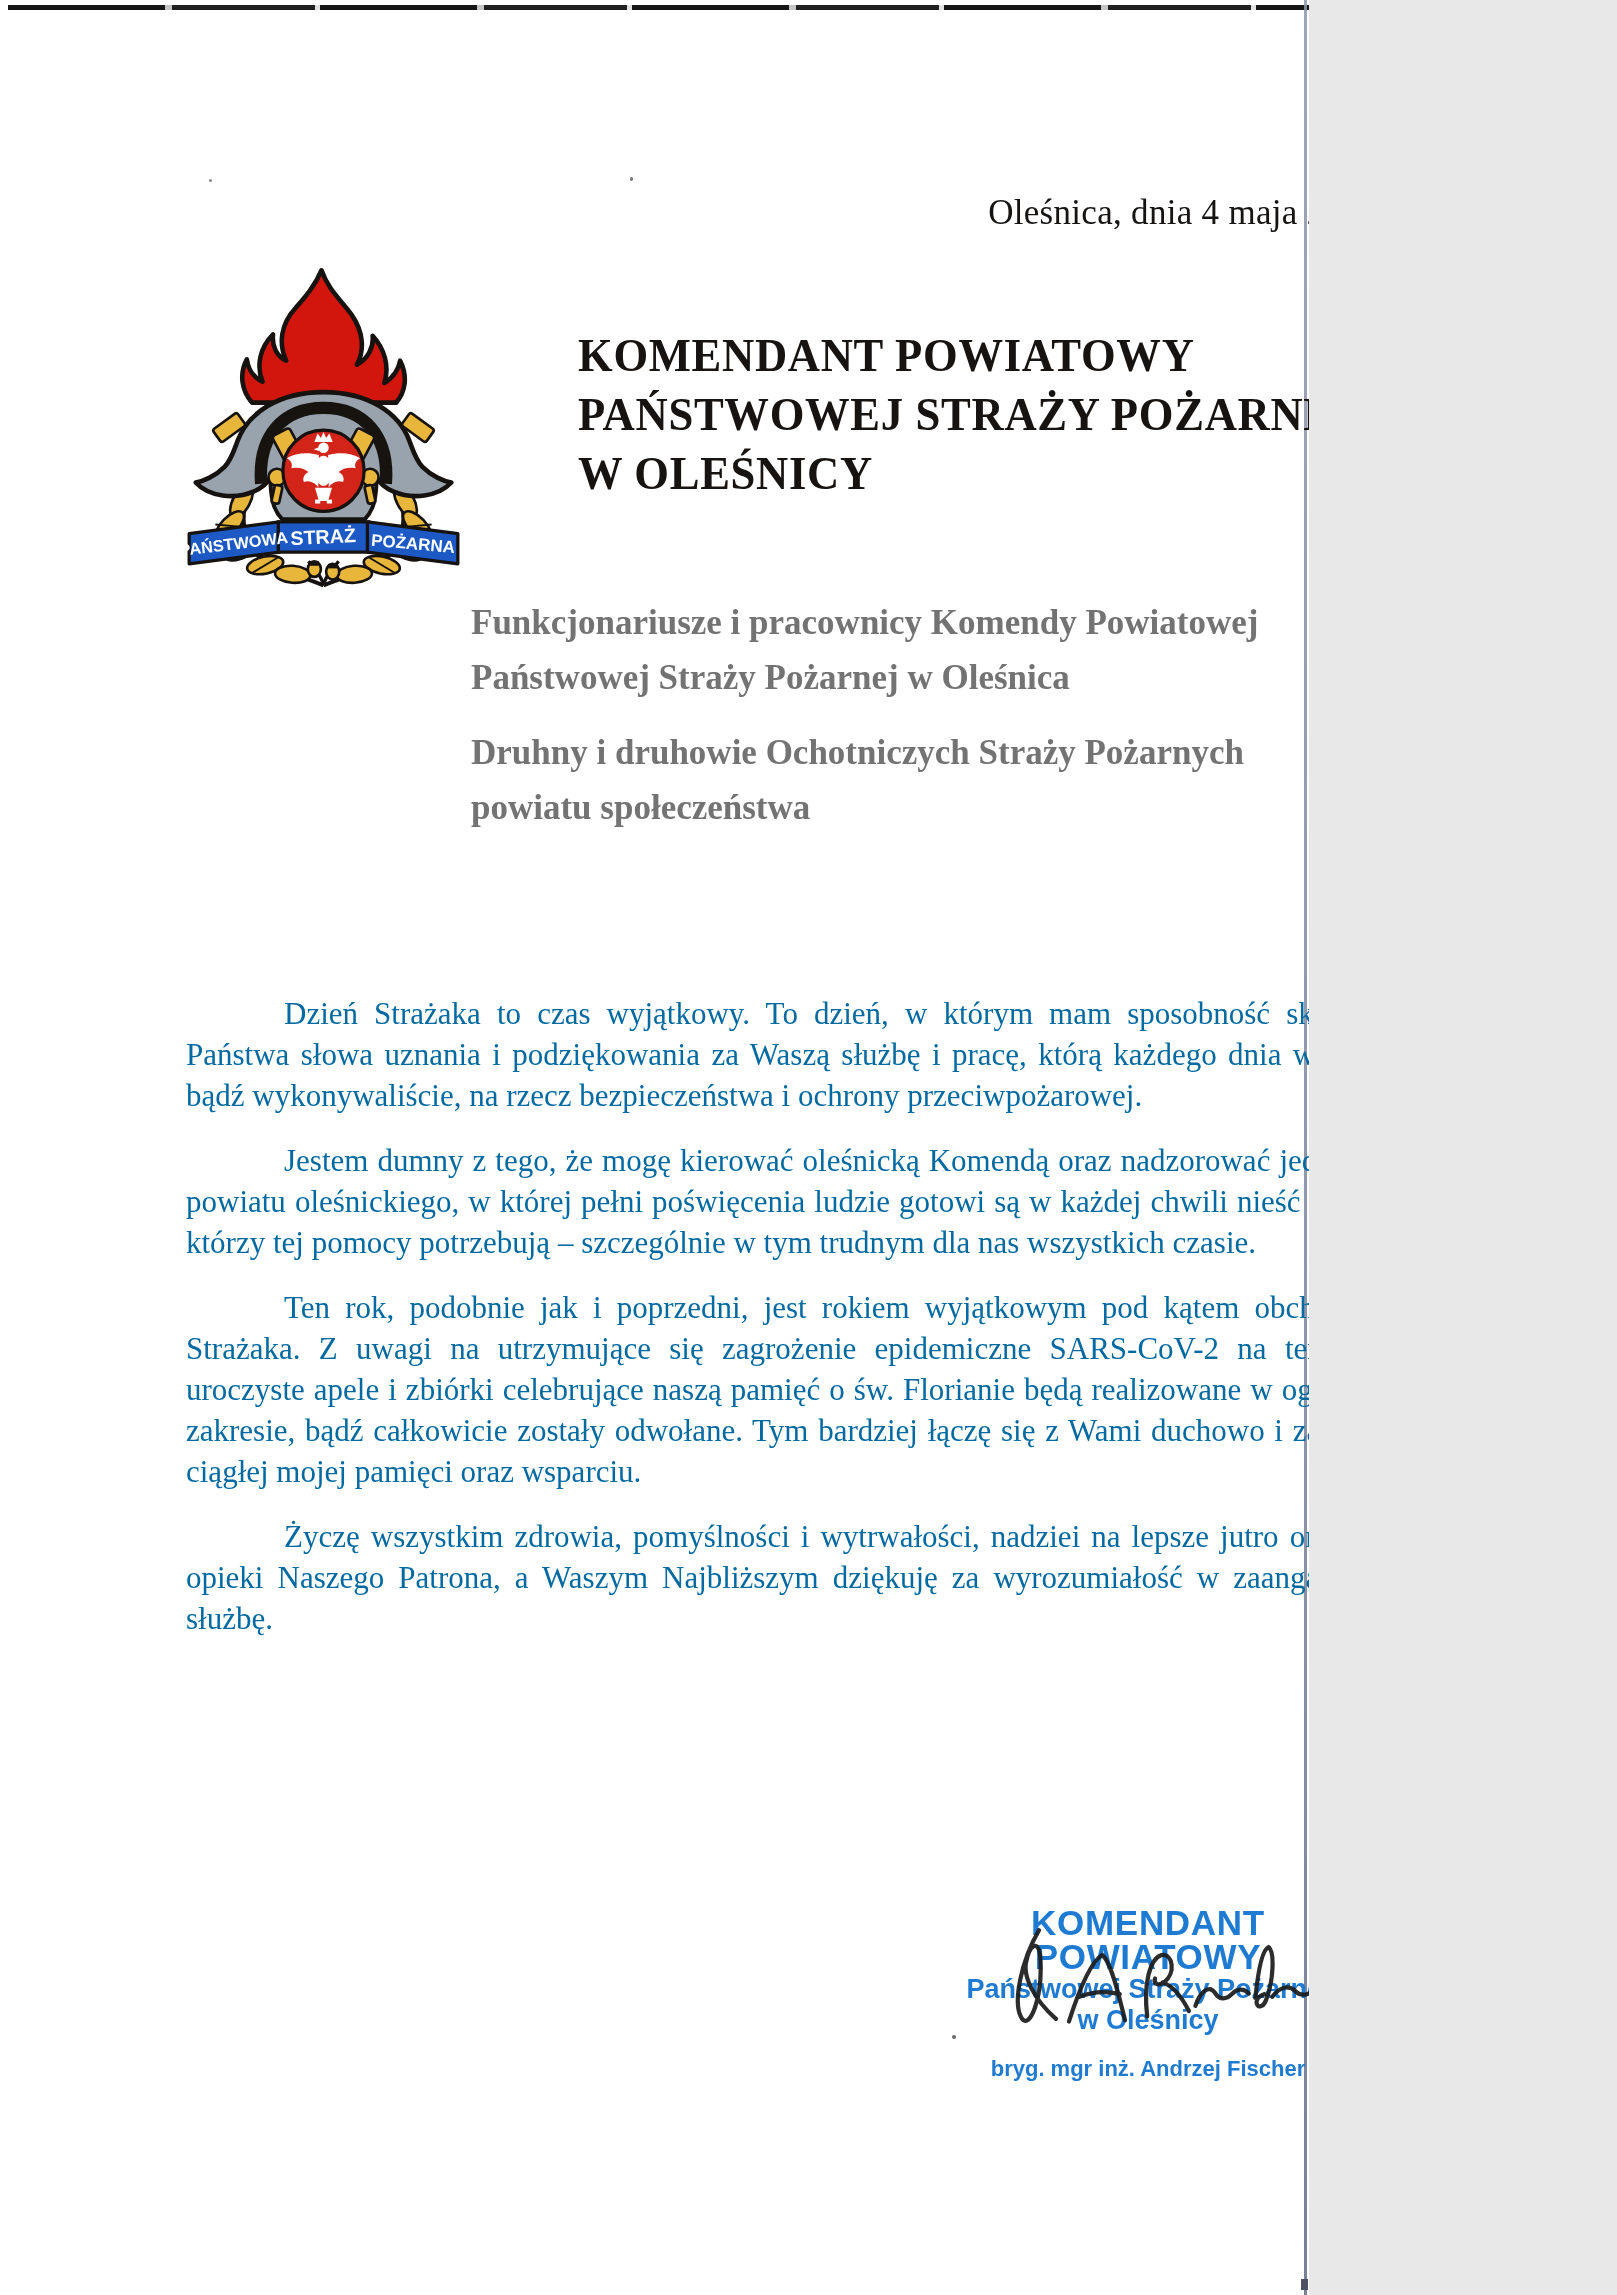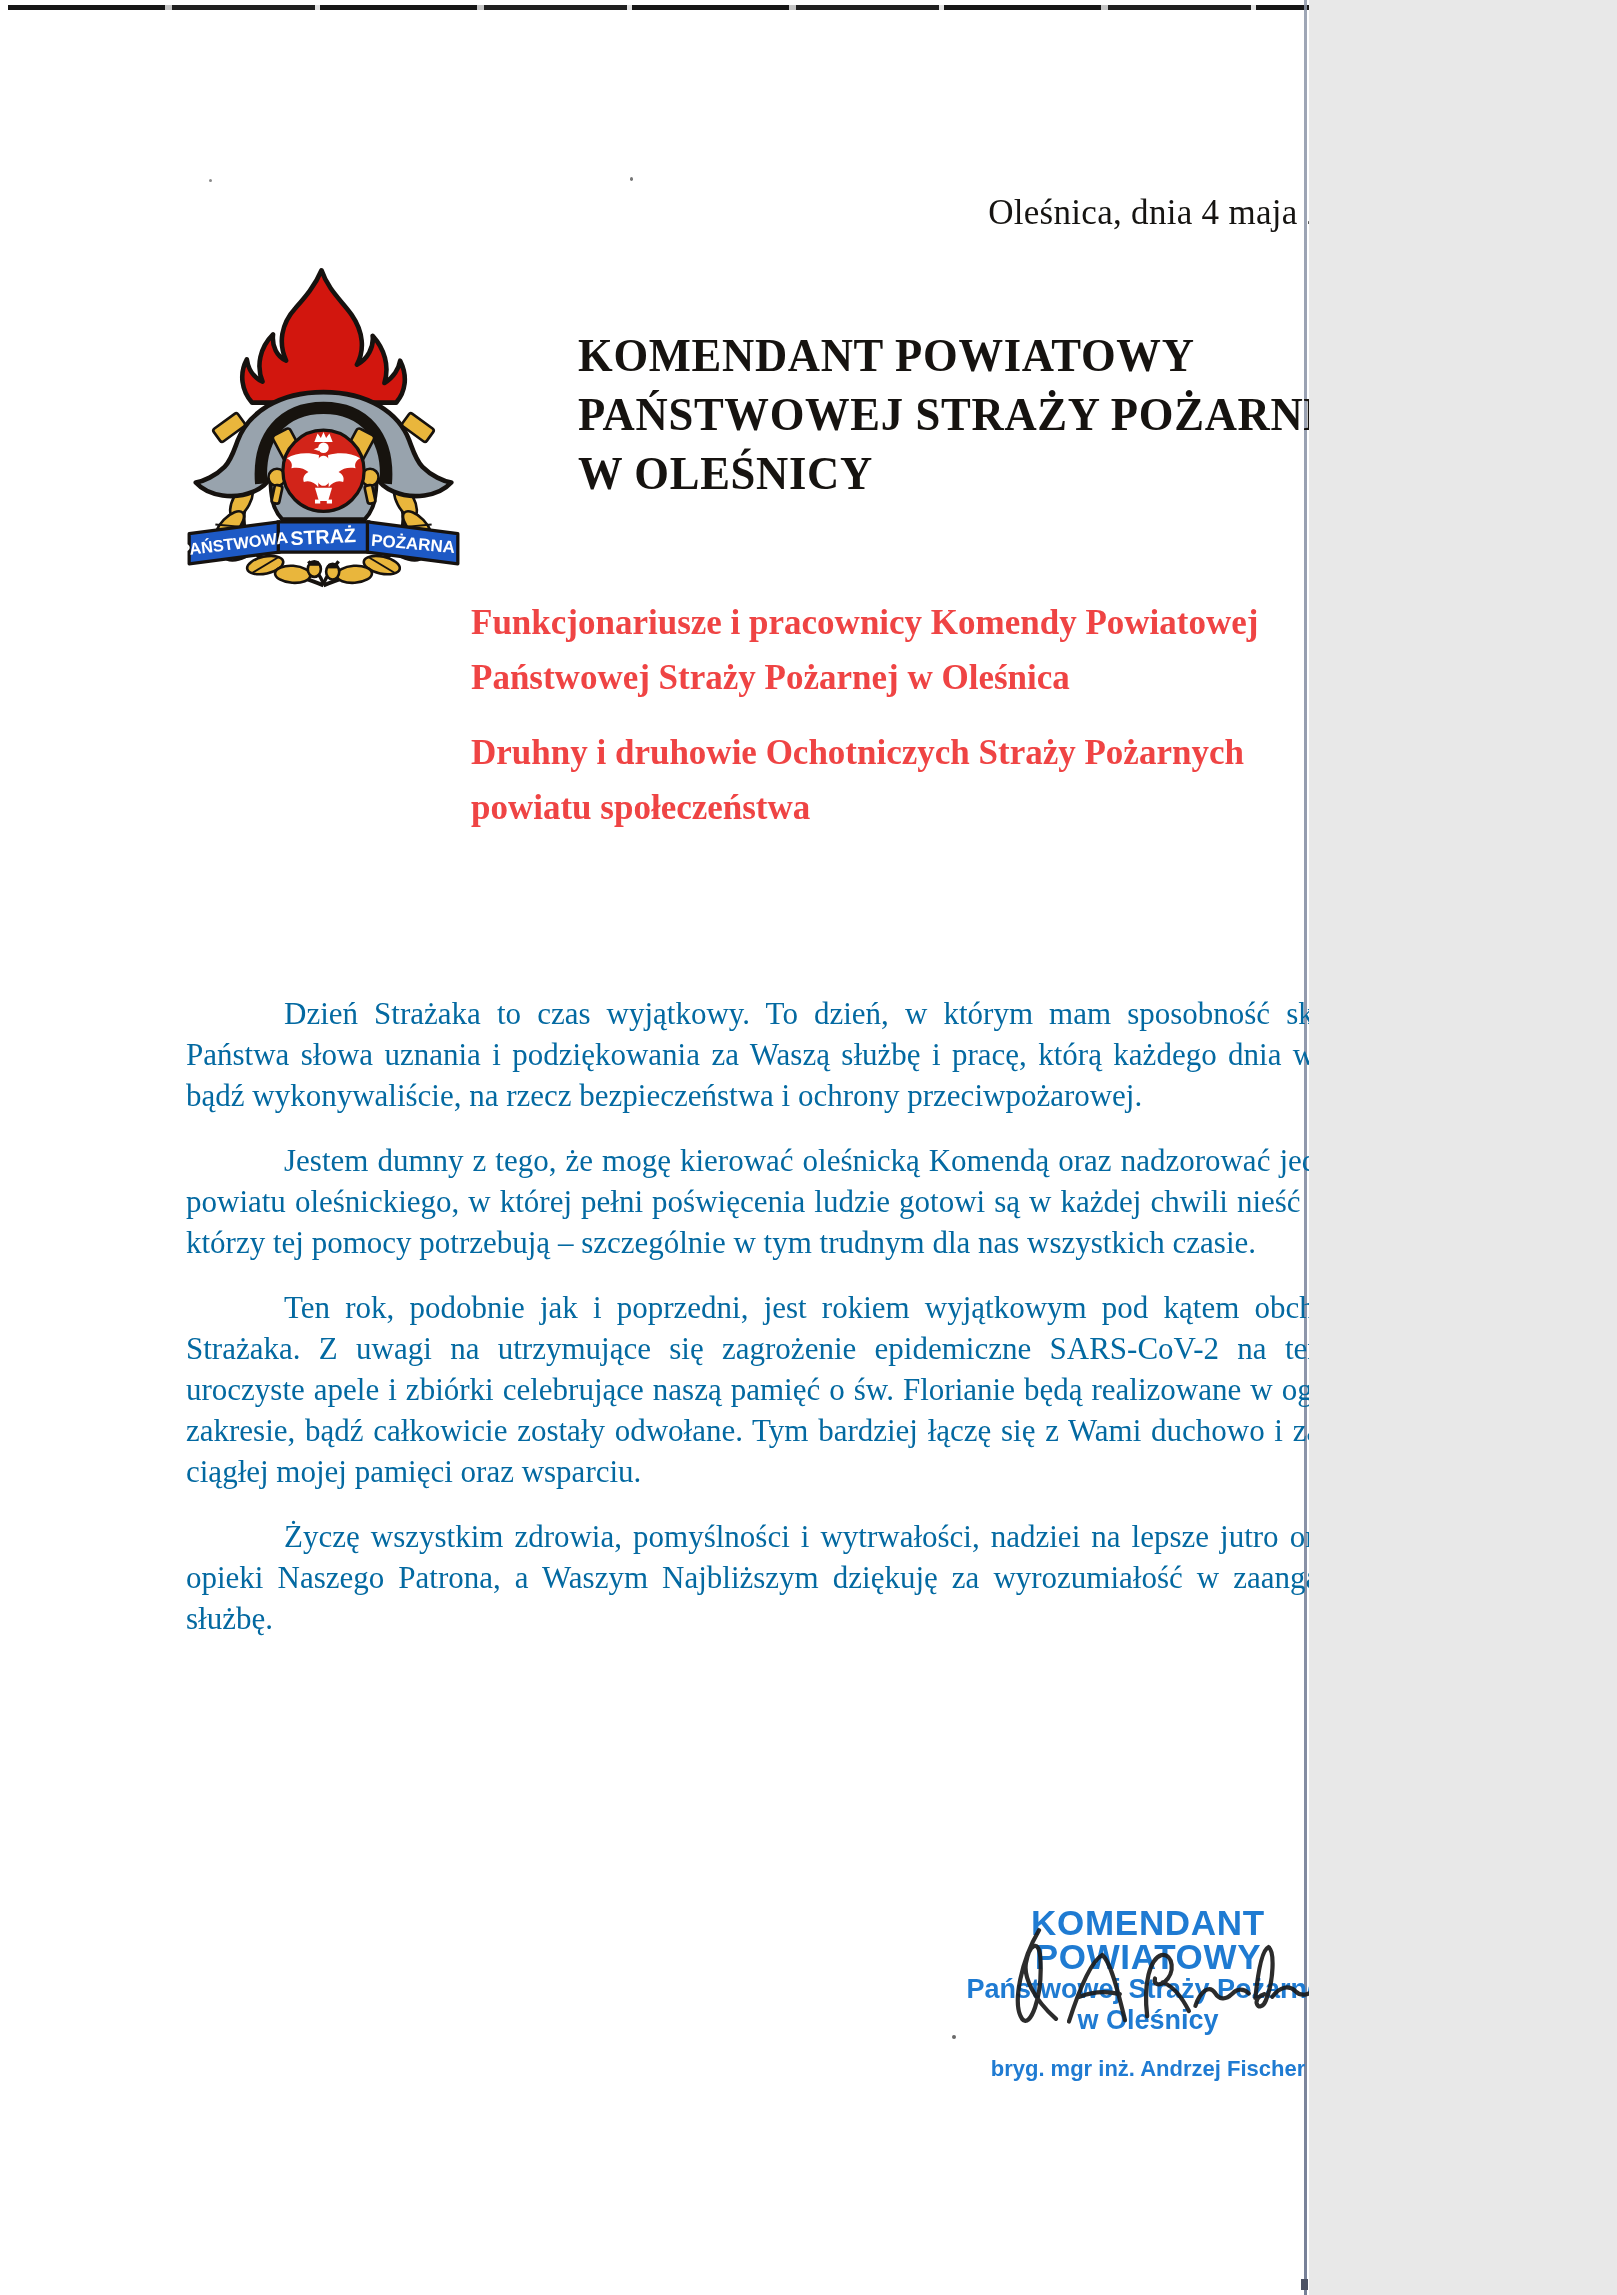--- a/index.html
+++ b/index.html
@@ -18,21 +18,21 @@
   .date-line{position:absolute;top:193px;left:848px;width:549px;text-align:right;
     font-size:35px;letter-spacing:0.3px;color:#161412;}
   
   .emblem{position:absolute;left:180px;top:266px;width:287px;height:325px;}
   
   .org-header{position:absolute;left:578px;top:326px;width:841px;
     font-weight:bold;font-size:46px;line-height:59px;letter-spacing:0.7px;color:#161310;
     transform:scaleX(.97);transform-origin:left top;}
   
   .addressees{position:absolute;left:471px;top:595px;width:946px;
-    font-weight:bold;font-size:35px;line-height:55px;color:#ef4444;}
+    font-weight:bold;font-size:35px;line-height:55px;color:#737373;}
   .addr{margin-bottom:20px;}
   
   .body-text{position:absolute;left:186px;top:993px;width:1273px;
     font-size:31px;line-height:41px;text-align:justify;color:#0369a1;}
   .body-text p{margin:0 0 24px 0;text-indent:98px;}
   
   .stamp{position:absolute;left:936px;top:1906px;width:424px;text-align:center;
     font-family:"Liberation Sans","DejaVu Sans",sans-serif;font-weight:bold;}
   .stamp-l1{font-size:35px;line-height:34px;letter-spacing:0.7px;}
   .stamp-l2{font-size:27px;line-height:31px;}

